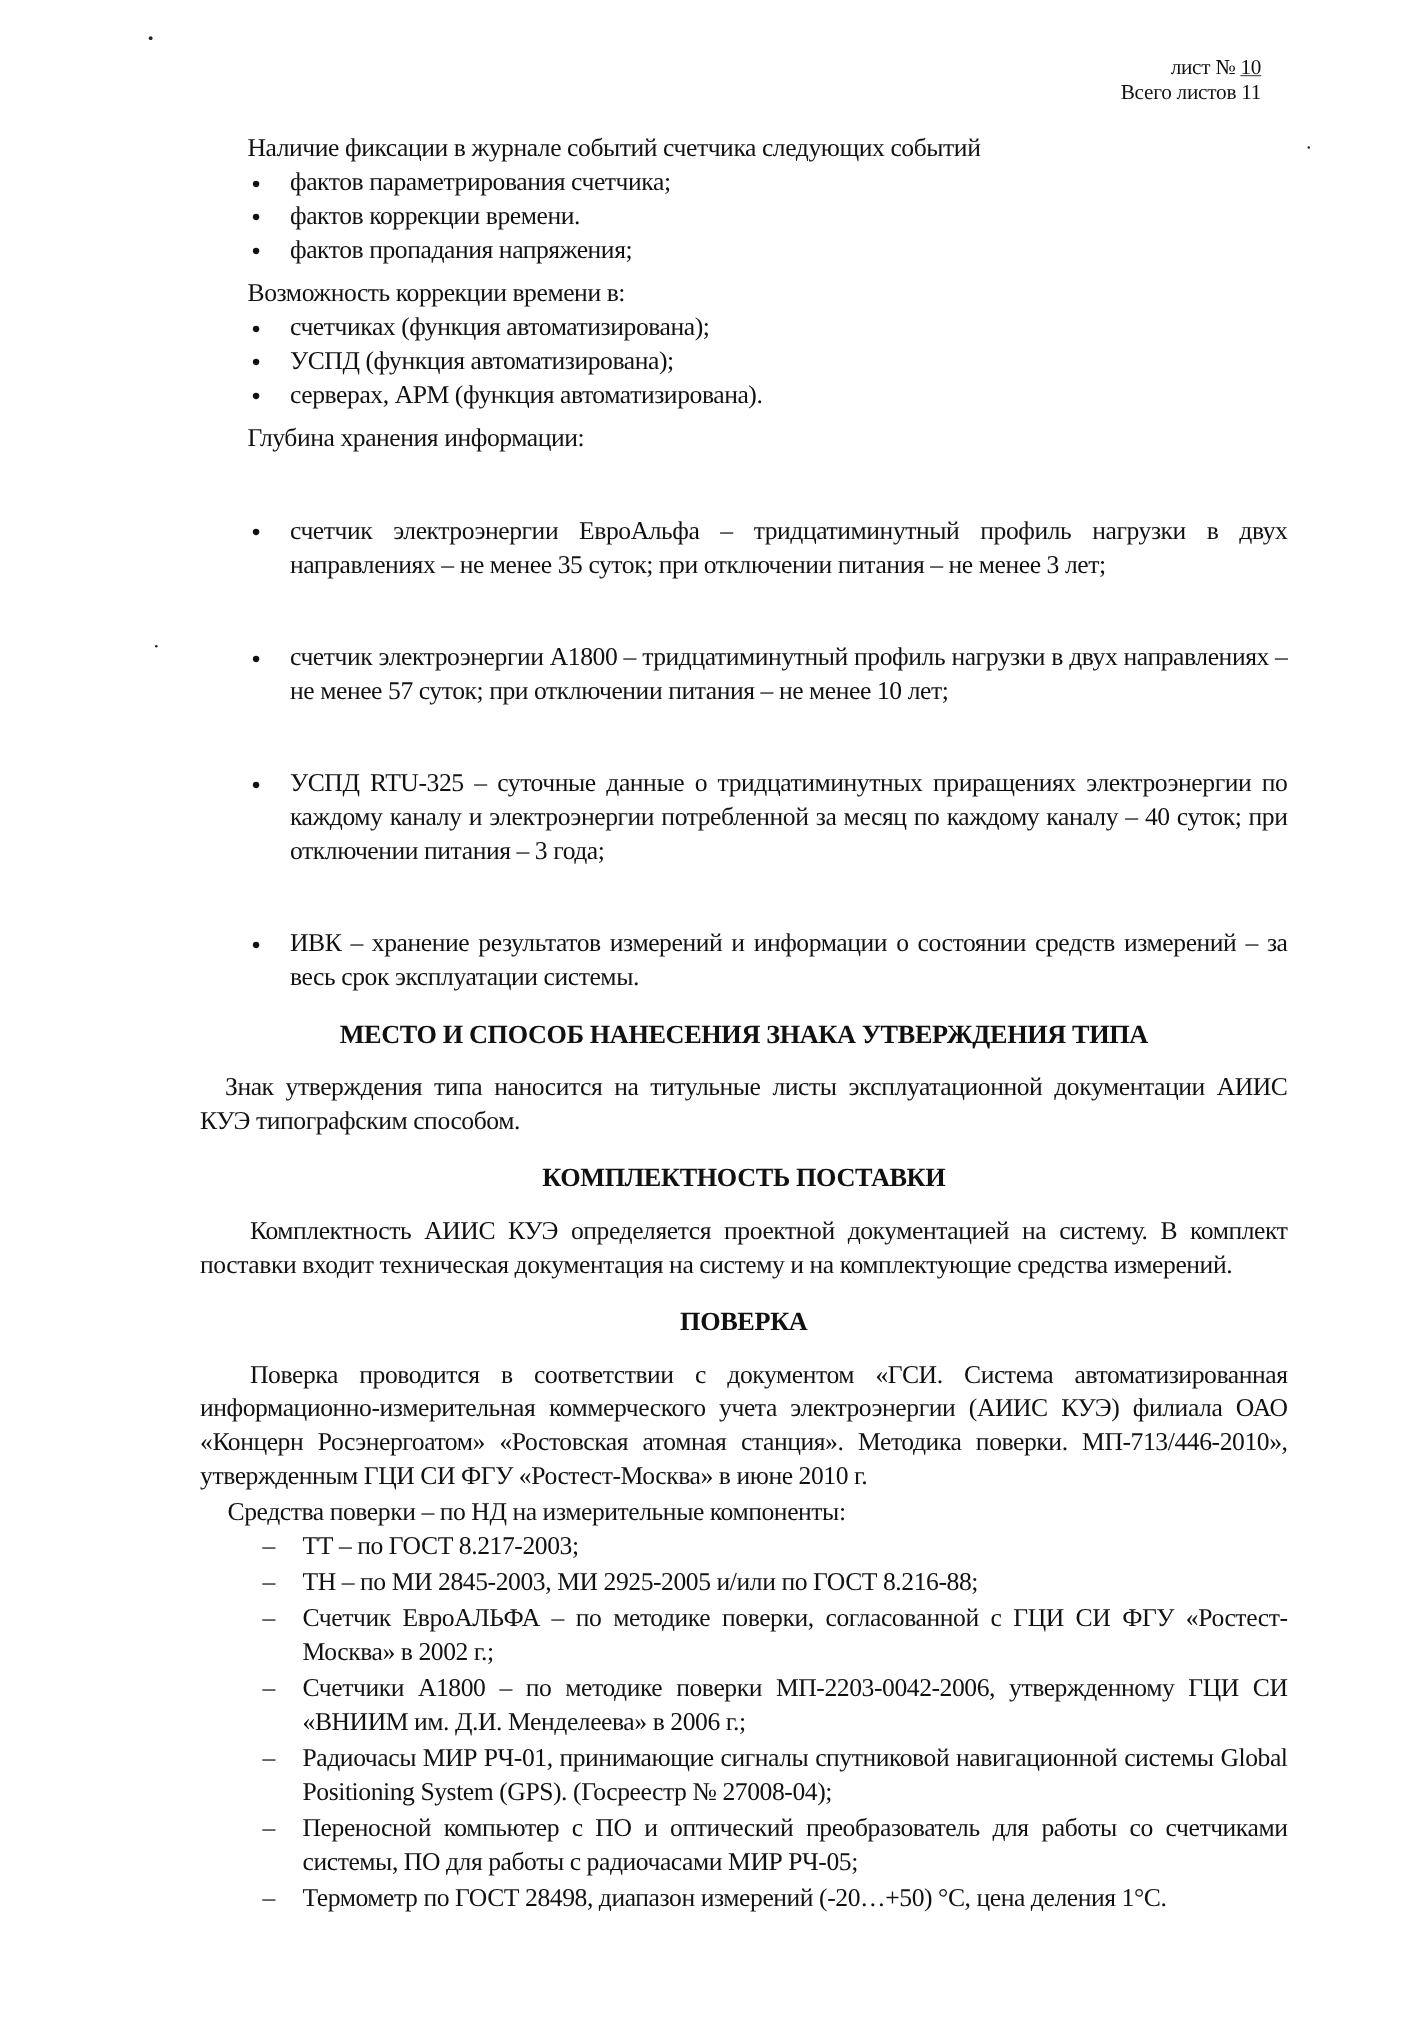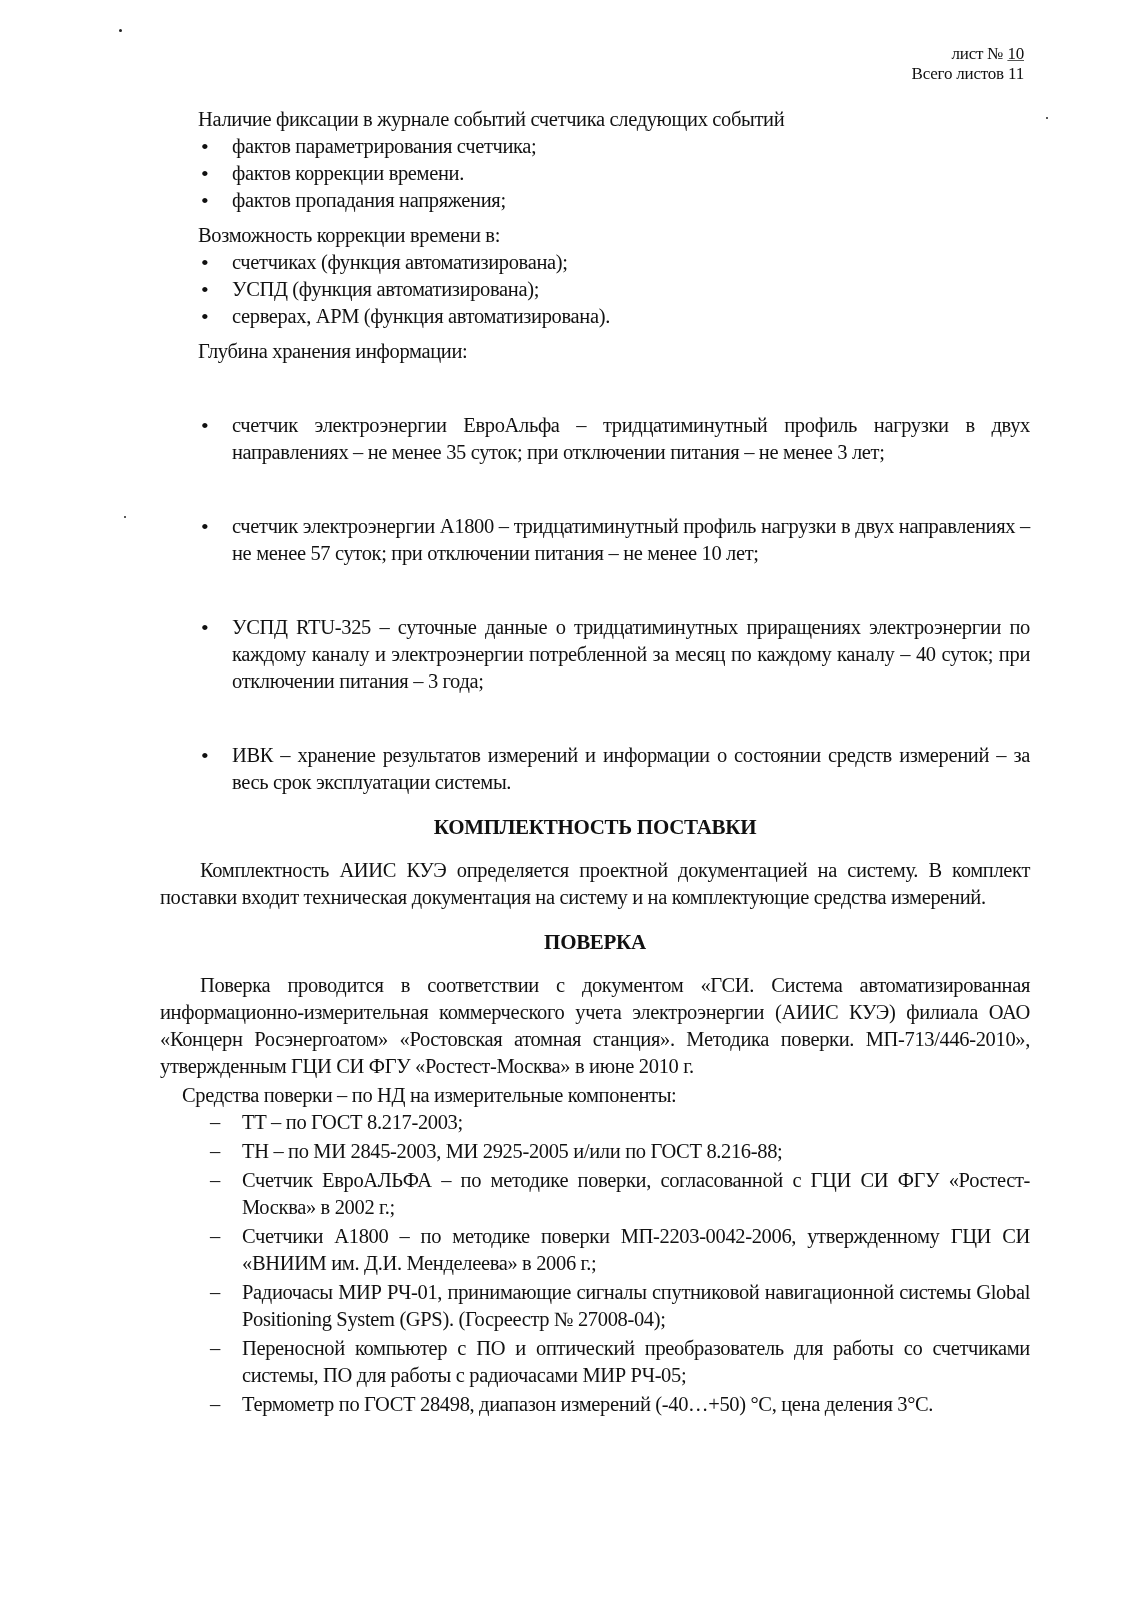--- a/index.html
+++ b/index.html
@@ -3,21 +3,21 @@
 <meta charset="utf-8">
 <style>
   html, body { margin: 0; padding: 0; background: #ffffff; }
   body {
     width: 1142px; height: 1615px; position: relative; overflow: hidden;
     font-family: "Liberation Serif", "DejaVu Serif", serif;
     color: #111111;
   }
   .speck { position: absolute; background: #222; border-radius: 50%; }
   .header {
-    position: absolute; right: 118px; top: 44px; text-align: right;
+    position: absolute; right: 133px; top: 44px; text-align: right;
     font-size: 17px; line-height: 20px; letter-spacing: -0.2px;
   }
   .header .num { text-decoration: underline; text-decoration-color: #555; }
   .page {
     position: absolute; left: 160px; top: 106px; width: 870px;
     font-size: 20.5px; line-height: 27px; letter-spacing: -0.35px; font-family: Liberation Serif, serif;
   }
   .block { padding-left: 38px; }
   .lead { margin: 0; }
   ul.bullets { list-style: none; margin: 0 0 8px 0; padding: 0; }
@@ -79,29 +79,31 @@
   <div class="block">
     <p class="lead">Глубина хранения информации:</p>
     <ul class="bullets storage">
       <li>счетчик электроэнергии ЕвроАльфа – тридцатиминутный профиль нагрузки в двух направлениях – не менее 35 суток; при отключении питания – не менее 3 лет;</li>
       <li>счетчик электроэнергии А1800 – тридцатиминутный профиль нагрузки в двух направлениях – не менее 57 суток; при отключении питания – не менее 10 лет;</li>
       <li>УСПД RTU-325 – суточные данные о тридцатиминутных приращениях электроэнергии по каждому каналу и электроэнергии потребленной за месяц по каждому каналу – 40 суток; при отключении питания – 3 года;</li>
       <li>ИВК – хранение результатов измерений и информации о состоянии средств измерений – за весь срок эксплуатации системы.</li>
     </ul>
   </div>
 
+  <h2>МЕСТО И СПОСОБ НАНЕСЕНИЯ ЗНАКА УТВЕРЖДЕНИЯ ТИПА</h2>
+  <p class="just ind1">Знак утверждения типа наносится на титульные листы эксплуатационной документации АИИС КУЭ типографским способом.</p>
 
   <h2>КОМПЛЕКТНОСТЬ ПОСТАВКИ</h2>
   <p class="just ind2">Комплектность АИИС КУЭ определяется проектной документацией на систему. В комплект поставки входит техническая документация на систему и  на комплектующие средства измерений.</p>
 
   <h2>ПОВЕРКА</h2>
   <p class="just ind2" style="margin-bottom:2px;">Поверка проводится в соответствии с документом «ГСИ. Система автоматизированная информационно-измерительная коммерческого учета электроэнергии (АИИС КУЭ) филиала ОАО «Концерн Росэнергоатом» «Ростовская атомная станция». Методика поверки. МП-713/446-2010», утвержденным ГЦИ СИ ФГУ «Ростест-Москва» в июне 2010 г.</p>
   <p class="sub">Средства поверки – по НД на измерительные компоненты:</p>
   <ul class="dashes">
     <li>ТТ – по ГОСТ 8.217-2003;</li>
     <li>ТН – по МИ 2845-2003, МИ 2925-2005 и/или по ГОСТ 8.216-88;</li>
     <li>Счетчик ЕвроАЛЬФА – по методике поверки, согласованной с ГЦИ СИ ФГУ «Ростест-Москва» в 2002 г.;</li>
     <li>Счетчики А1800 – по методике поверки МП-2203-0042-2006, утвержденному ГЦИ СИ «ВНИИМ им. Д.И. Менделеева» в 2006 г.;</li>
     <li>Радиочасы МИР РЧ-01, принимающие сигналы спутниковой навигационной системы Global Positioning System (GPS). (Госреестр № 27008-04);</li>
     <li>Переносной компьютер с ПО и оптический преобразователь для работы со счетчиками системы, ПО для работы с радиочасами МИР РЧ-05;</li>
-    <li>Термометр по ГОСТ 28498, диапазон измерений (-40…+50) °С, цена деления 3°С.</li>
+    <li>Термометр по ГОСТ 28498, диапазон измерений (-20…+50) °С, цена деления 1°С.</li>
   </ul>
 </div>
 
 </body></html>

